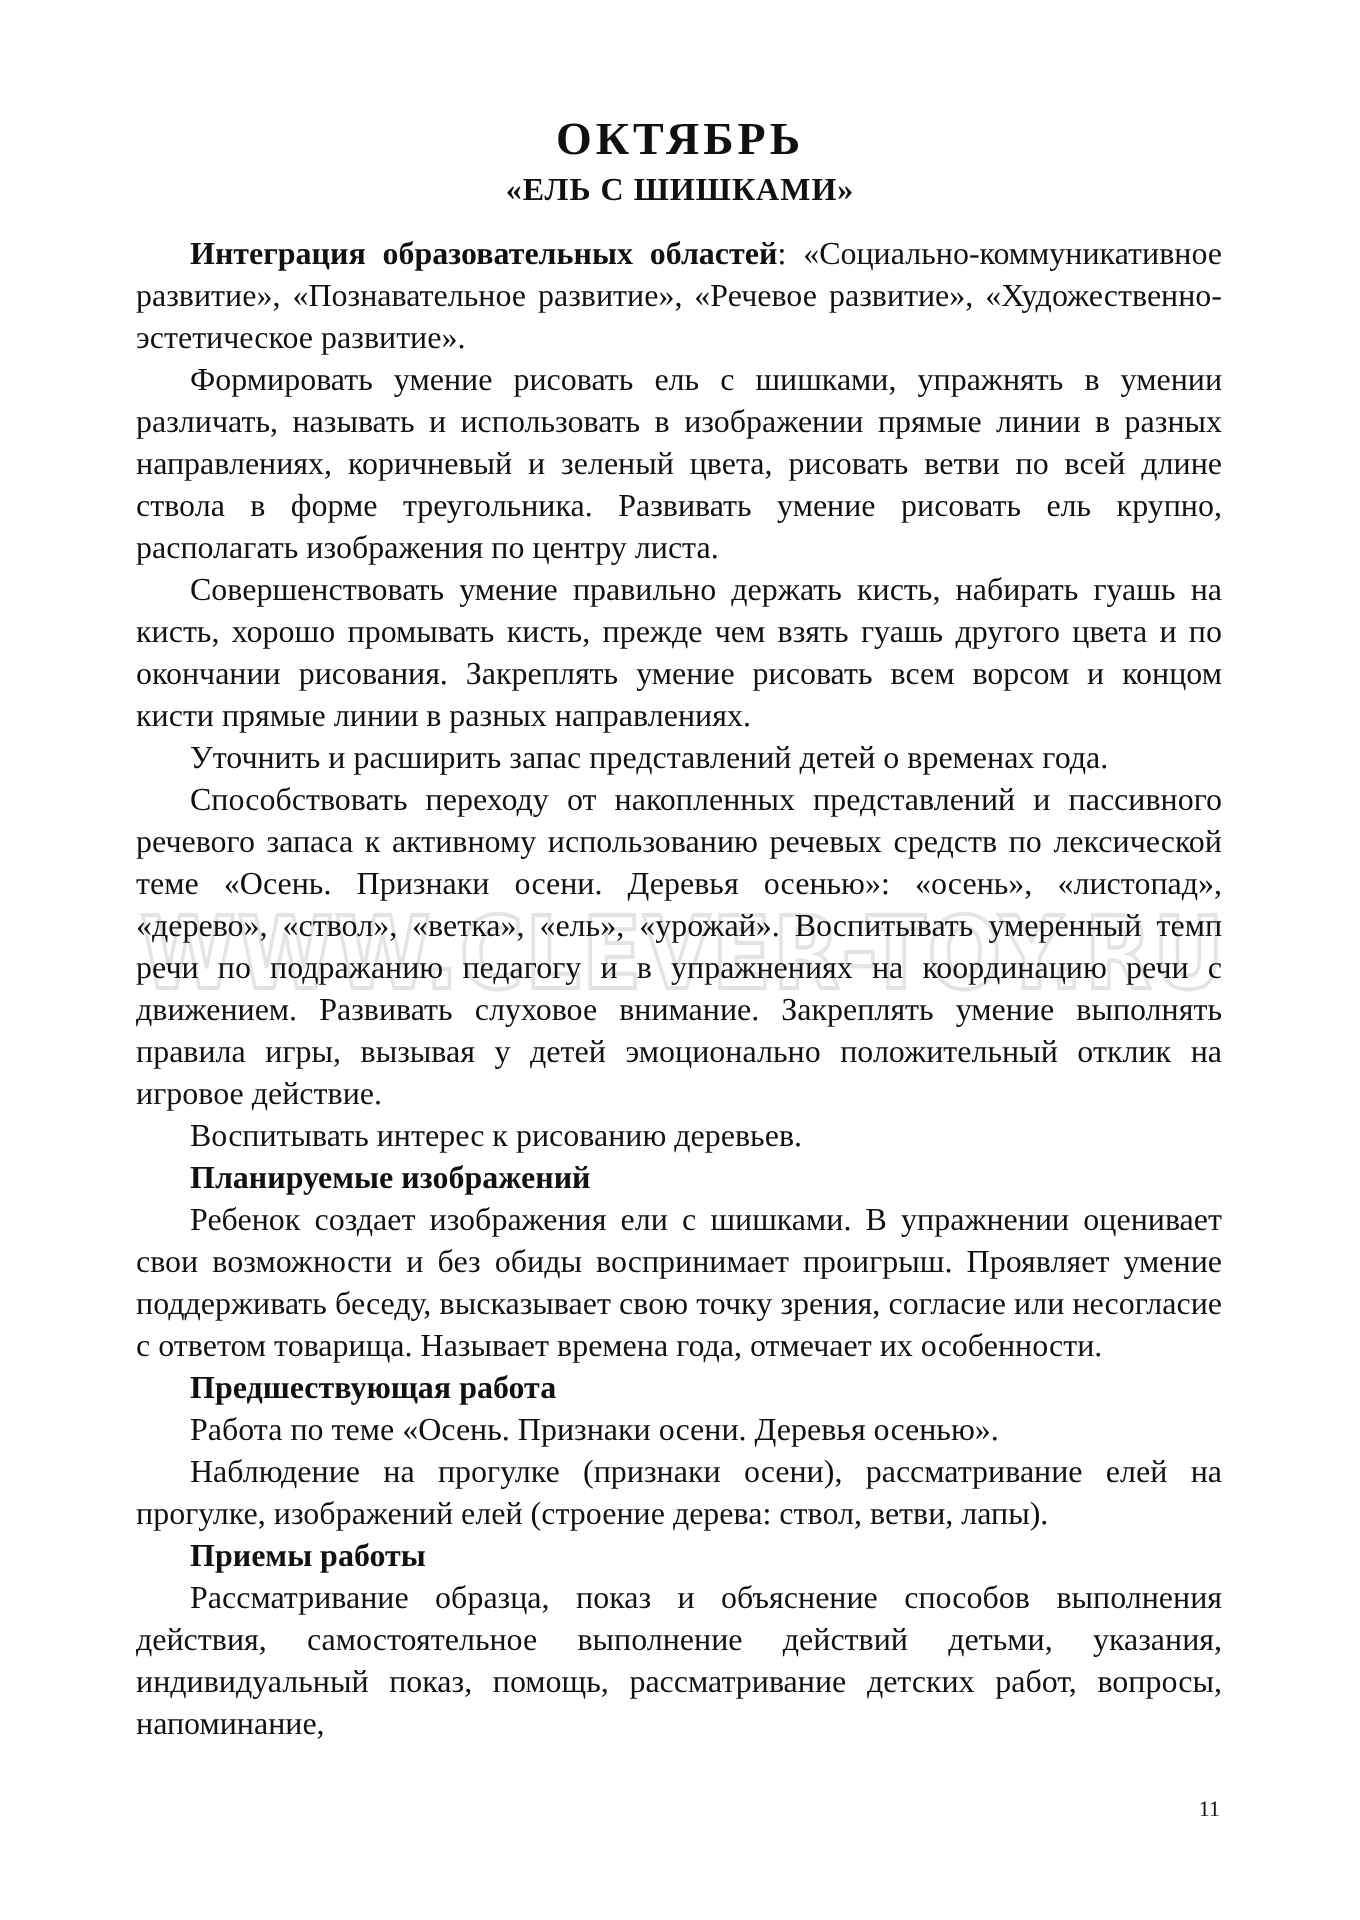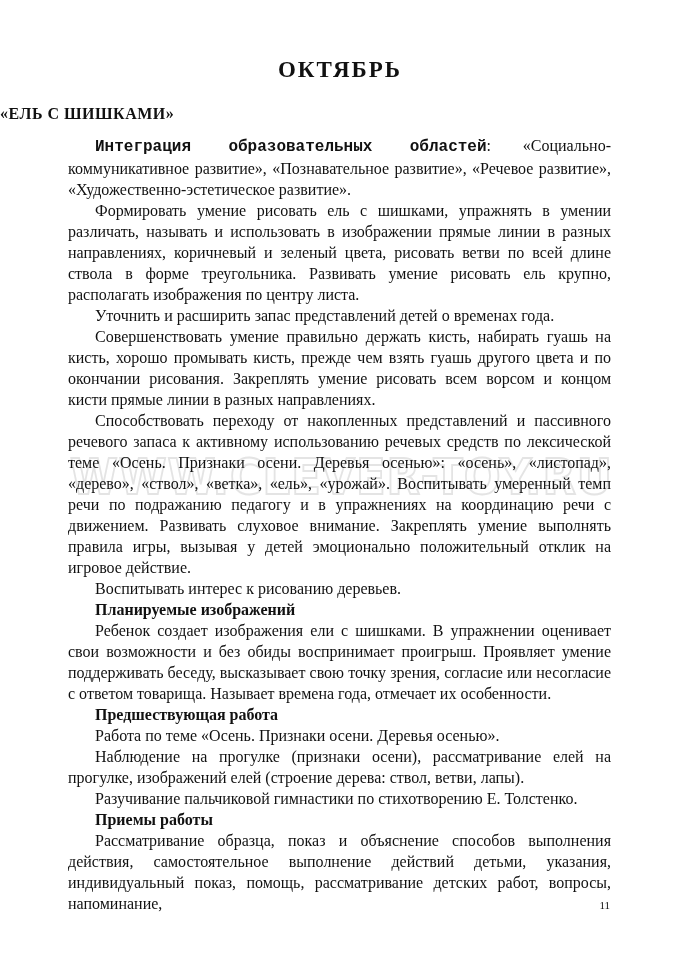--- a/index.html
+++ b/index.html
@@ -39,68 +39,67 @@
   }
   .title {
     padding-top:58px;
     text-align:center;
     font-weight:bold;
     font-size:23px;
     line-height:24px;
     letter-spacing:2px;
   }
   .subtitle {
-    margin-top:23px;
-    text-align:left;
+    margin-top:5px;
+    text-align:center;
     font-weight:bold;
     font-size:16px;
     line-height:17px;
     letter-spacing:0.5px;
   }
   .body-text {
     margin:13px 69px 0 68px;
     text-align:justify;
     font-size:16px;
     line-height:21px;
   }
   .body-text p {
     margin:0;
     padding:0;
     text-indent:27px;
   }
   .heading { font-weight:bold; }
-  .bold { font-weight:bold;font-family:Liberation Mono, monospace; }
+  .bold { font-weight:bold; }
   .page-number {
     position:absolute;
     right:70px;
     bottom:47px;
     z-index:1;
     font-size:11px;
     line-height:15px;
   }
 </style>
 </head>
 <body>
 
 <div class="page">
   <div class="watermark" style="transform: scaleX(0.867412);">WWW.CLEVER-TOY.RU</div>
   <div class="content">
     <div class="title">ОКТЯБРЬ</div>
     <div class="subtitle">«ЕЛЬ С ШИШКАМИ»</div>
     <div class="body-text">
         <p class="para"><span class="bold">Интеграция образовательных областей</span><span>: «Социально-коммуникативное развитие», «Познавательное развитие», «Речевое развитие», «Художественно-эстетическое развитие».</span></p>
         <p class="para">Формировать умение рисовать ель с шишками, упражнять в умении различать, называть и использовать в изображении прямые линии в разных направлениях, коричневый и зеленый цвета, рисовать ветви по всей длине ствола в форме треугольника. Развивать умение рисовать ель крупно, располагать изображения по центру листа.</p>
+        <p class="para">Совершенствовать умение правильно держать кисть, набирать гуашь на кисть, хорошо промывать кисть, прежде чем взять гуашь другого цвета и по окончании рисования. Закреплять умение рисовать всем ворсом и концом кисти прямые линии в разных направлениях.</p>
         <p class="para">Уточнить и расширить запас представлений детей о временах года.</p>
-        <p class="para">Совершенствовать умение правильно держать кисть, набирать гуашь на кисть, хорошо промывать кисть, прежде чем взять гуашь другого цвета и по окончании рисования. Закреплять умение рисовать всем ворсом и концом кисти прямые линии в разных направлениях.</p>
         <p class="para">Способствовать переходу от накопленных представлений и пассивного речевого запаса к активному использованию речевых средств по лексической теме «Осень. Признаки осени. Деревья осенью»: «осень», «листопад», «дерево», «ствол», «ветка», «ель», «урожай». Воспитывать умеренный темп речи по подражанию педагогу и в упражнениях на координацию речи с движением. Развивать слуховое внимание. Закреплять умение выполнять правила игры, вызывая у детей эмоционально положительный отклик на игровое действие.</p>
         <p class="para">Воспитывать интерес к рисованию деревьев.</p>
         <p class="heading">Планируемые изображений</p>
         <p class="para">Ребенок создает изображения ели с шишками. В упражнении оценивает свои возможности и без обиды воспринимает проигрыш. Проявляет умение поддерживать беседу, высказывает свою точку зрения, согласие или несогласие с ответом товарища. Называет времена года, отмечает их особенности.</p>
         <p class="heading">Предшествующая работа</p>
         <p class="para">Работа по теме «Осень. Признаки осени. Деревья осенью».</p>
         <p class="para">Наблюдение на прогулке (признаки осени), рассматривание елей на прогулке, изображений елей (строение дерева: ствол, ветви, лапы).</p>
-        <p class="para">Разучивание пальчиковой гимнастики по стихотворению Е. Толстенко.</p>
         <p class="heading">Приемы работы</p>
         <p class="para">Рассматривание образца, показ и объяснение способов выполнения действия, самостоятельное выполнение действий детьми, указания, индивидуальный показ, помощь, рассматривание детских работ, вопросы, напоминание,</p>
       </div>
   </div>
   <div class="page-number">11</div>
 </div>
 
 </body></html>

